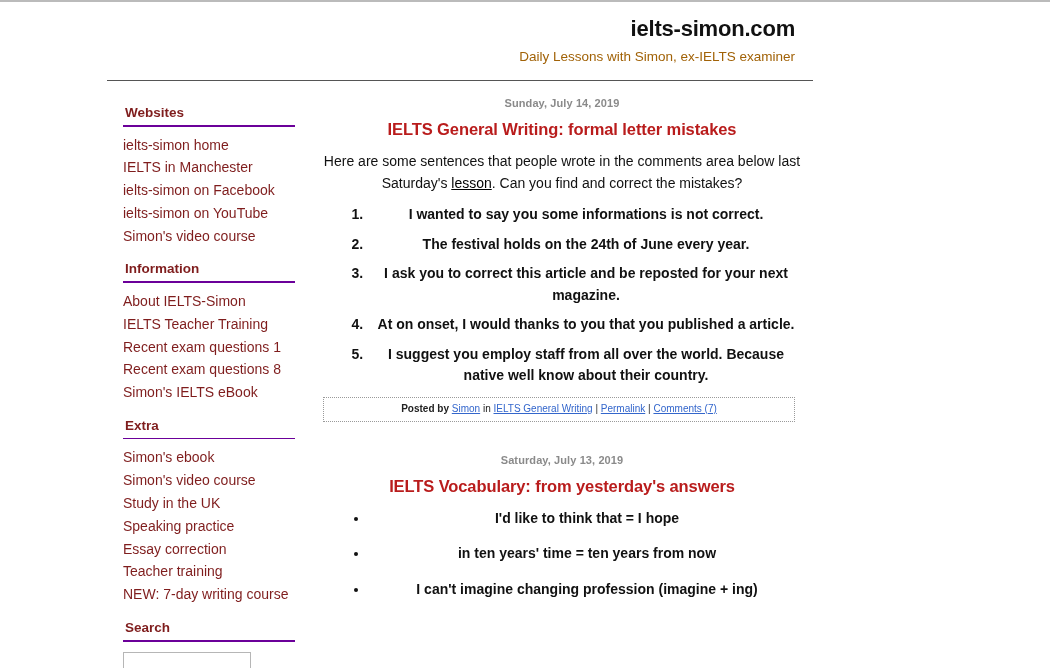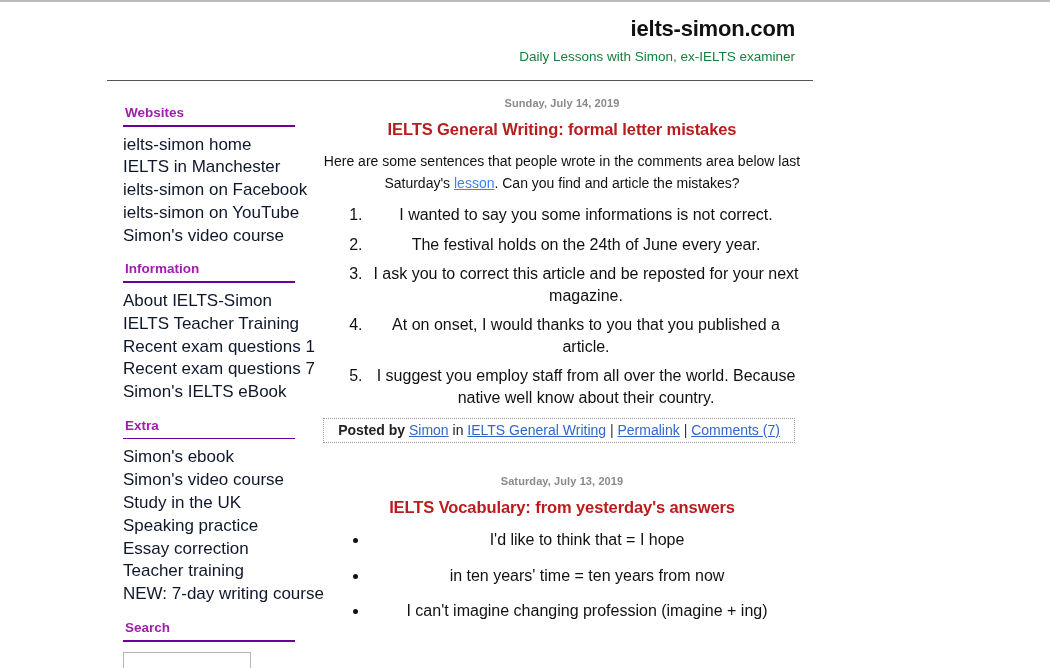--- a/index.html
+++ b/index.html
@@ -44,21 +44,21 @@
     font-size: 22px;
     font-weight: bold;
     color: #111111;
     letter-spacing: -0.2px;
     line-height: 26px;
     margin: 0;
     padding-right: 18px;
   }
   #site-tagline {
     font-size: 13.5px;
-    color: #15803d;
+    color: #a16207;
     line-height: 18px;
     margin: 0;
     padding-top: 6px;
     padding-right: 18px;
   }
   #header-rule {
     width: 706px;
     margin-left: 92px;
     margin-top: 14px;
     height: 1px;
@@ -75,35 +75,35 @@
   #sidebar {
     position: absolute;
     top: 24px;
     left: 108px;
     width: 180px;
   }
   .side-section { margin-bottom: 14px; }
   .side-heading {
     font-size: 13.5px;
     font-weight: bold;
-    color: #a21caf;
+    color: #7f1d1d;
     margin: 0 0 4px 2px;
     line-height: 16px;
   }
   .side-heading-rule {
     height: 1.5px;
     background: #6b0099;
     width: 172px;
     margin-bottom: 7px;
   }
   .side-link {
     display: block;
-    font-size: 17px;
+    font-size: 14px;
     line-height: 22.8px;
-    color: #0f172a;
+    color: #7f1d1d;
     text-decoration: none;
     white-space: nowrap;
   }
   #search-input {
     width: 128px;
     height: 17px;
     box-sizing: border-box;
     border: 1px solid #b6b6b6;
     background: #ffffff;
     font-family: "Liberation Sans", sans-serif;
@@ -137,40 +137,41 @@
     margin: 0 0 12px 0;
     letter-spacing: -0.1px;
   }
   .post-para {
     font-size: 14px;
     line-height: 21.5px;
     color: #111111;
     margin: 0 0 10px 0;
   }
   .inline-link {
-    color: #3b82f6;
+    color: #000000;
   }
   ol.post-list, ul.post-list {
     margin: 0 0 10px 0;
     padding-left: 44px;
   }
   ol.post-list li, ul.post-list li {
-    font-size: 16px;
+    font-size: 14px;
     line-height: 21.5px;
     color: #111111;
     margin-bottom: 8px;
     padding-left: 4px;
+    font-weight: bold;
   }
   ul.post-list { padding-left: 46px; }
   ul.post-list li { margin-bottom: 14px; }
 
   .post-footer {
     border: 1px dotted #9a9a9a;
     padding: 4px 7px 5px 7px;
-    font-size: 14px;
+    font-size: 10px;
     color: #222222;
     line-height: 14px;
     margin-top: 8px;
     margin-bottom: 30px;
     width: 472px;
     box-sizing: border-box;
   }
   .post-footer .pb-label { font-weight: bold; }
   .post-footer a {
     color: #3366cc;
@@ -204,21 +205,21 @@
         <a class="side-link" href="#">ielts-simon on YouTube</a>
         <a class="side-link" href="#">Simon's video course</a>
       </div>
 
       <div class="side-section">
         <div class="side-heading">Information</div>
         <div class="side-heading-rule"></div>
         <a class="side-link" href="#">About IELTS-Simon</a>
         <a class="side-link" href="#">IELTS Teacher Training</a>
         <a class="side-link" href="#">Recent exam questions 1</a>
-        <a class="side-link" href="#">Recent exam questions 7</a>
+        <a class="side-link" href="#">Recent exam questions 8</a>
         <a class="side-link" href="#">Simon's IELTS eBook</a>
       </div>
 
       <div class="side-section">
         <div class="side-heading">Extra</div>
         <div class="side-heading-rule"></div>
         <a class="side-link" href="#">Simon's ebook</a>
         <a class="side-link" href="#">Simon's video course</a>
         <a class="side-link" href="#">Study in the UK</a>
         <a class="side-link" href="#">Speaking practice</a>
@@ -233,21 +234,21 @@
         <input id="search-input" type="text" placeholder="" style="">
       </div>
 
     </div>
 
     <div id="content">
 
       <div class="post">
         <div class="post-date">Sunday, July 14, 2019</div>
         <div class="post-title">IELTS General Writing: formal letter mistakes</div>
-        <p class="post-para"><span>Here are some sentences that people wrote in the comments area below last Saturday's </span><a class="inline-link" href="#">lesson</a><span>. Can you find and article the mistakes?</span></p>
+        <p class="post-para"><span>Here are some sentences that people wrote in the comments area below last Saturday's </span><a class="inline-link" href="#">lesson</a><span>. Can you find and correct the mistakes?</span></p>
         <ol class="post-list">
           <li>I wanted to say you some informations is not correct.</li>
           <li>The festival holds on the 24th of June every year.</li>
           <li>I ask you to correct this article and be reposted for your next magazine.</li>
           <li>At on onset, I would thanks to you that you published a article.</li>
           <li>I suggest you employ staff from all over the world. Because native well know about their country.</li>
         </ol>
         <div class="post-footer">
           <span class="pb-label">Posted by</span>
           <a href="#">Simon</a>

